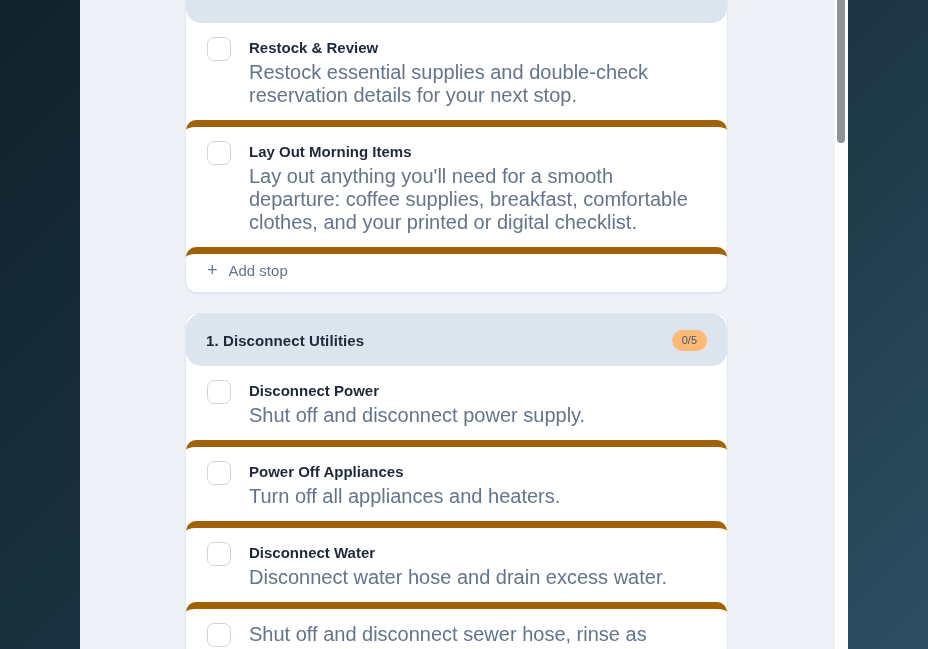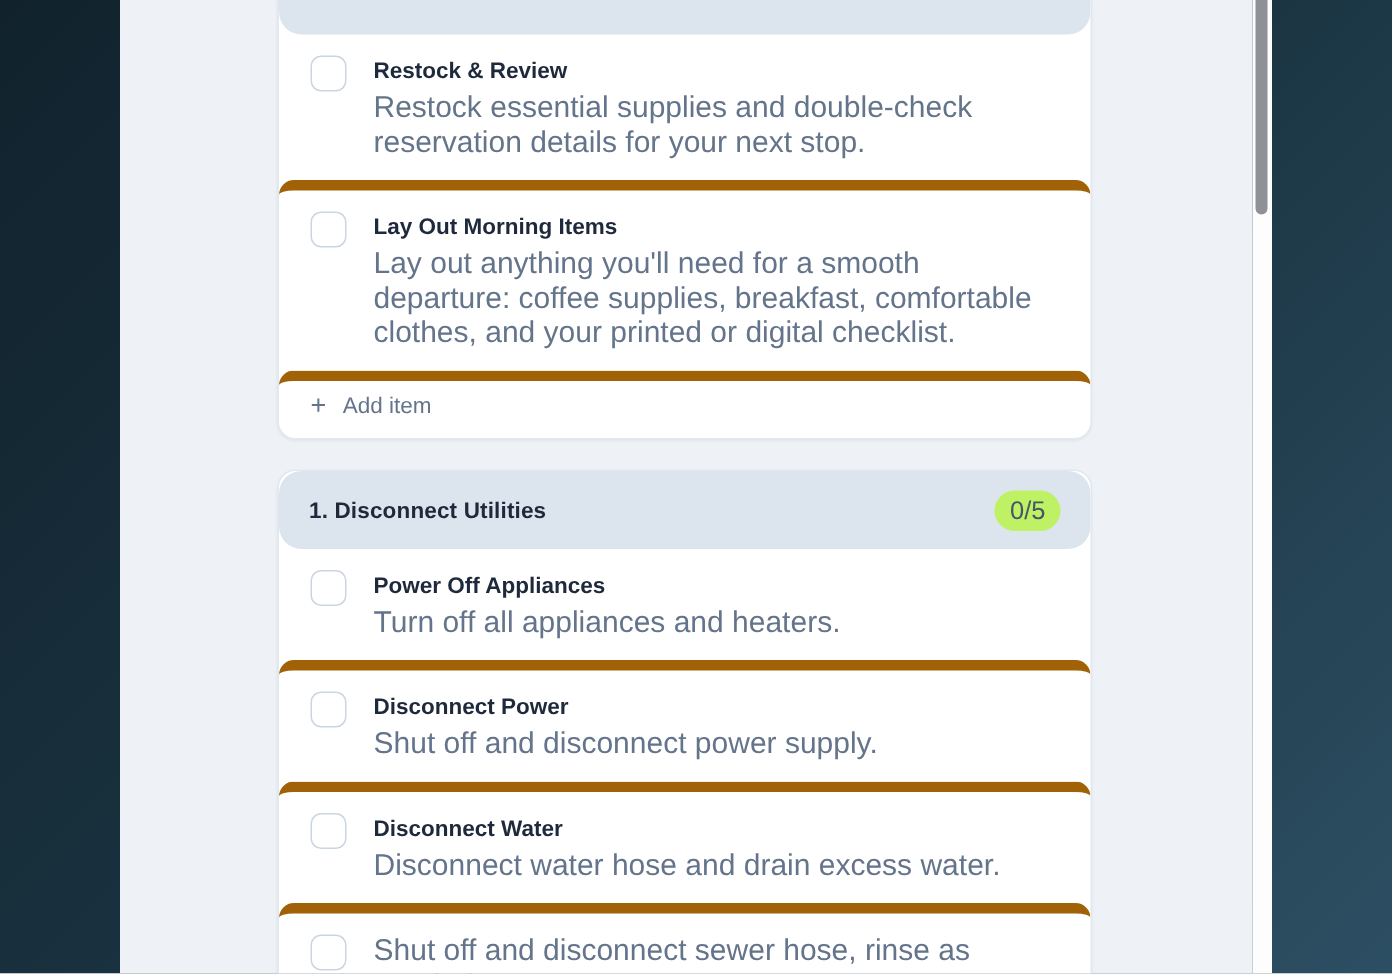--- a/index.html
+++ b/index.html
@@ -49,23 +49,23 @@
     padding: 0 20px;
     border-radius: 15px;
   }
   .card-header-title {
     font-size: 15px;
     font-weight: 700;
     color: #1e293b;
     letter-spacing: 0.1px;
   }
   .badge {
-    background: #bef264;
+    background: #fdba74;
     color: #475569;
-    font-size: 17px;
+    font-size: 11px;
     line-height: 1;
     padding: 5px 10px;
     border-radius: 999px;
   }
   .item {
     display: flex;
     align-items: flex-start;
     gap: 18px;
     padding: 13px 24px 13px 21px;
   }
@@ -153,43 +153,43 @@
         <div class="item">
           <span class="checkbox"></span>
           <div class="item-text">
             <div class="item-title">Lay Out Morning Items</div>
             <div class="item-desc">Lay out anything you'll need for a smooth departure: coffee supplies, breakfast, comfortable clothes, and your printed or digital checklist.</div>
           </div>
         </div>
 
         <div class="add-row">
           <span class="plus">+</span>
-          <span>Add item</span>
+          <span>Add stop</span>
         </div>
       </section>
 
       <section class="card">
         <div class="card-header">
           <span class="card-header-title">1. Disconnect Utilities</span>
           <span class="badge">0/5</span>
         </div>
 
         <div class="item">
           <span class="checkbox"></span>
           <div class="item-text">
+            <div class="item-title">Disconnect Power</div>
+            <div class="item-desc">Shut off and disconnect power supply.</div>
+          </div>
+        </div>
+
+        <div class="item">
+          <span class="checkbox"></span>
+          <div class="item-text">
             <div class="item-title">Power Off Appliances</div>
             <div class="item-desc">Turn off all appliances and heaters.</div>
-          </div>
-        </div>
-
-        <div class="item">
-          <span class="checkbox"></span>
-          <div class="item-text">
-            <div class="item-title">Disconnect Power</div>
-            <div class="item-desc">Shut off and disconnect power supply.</div>
           </div>
         </div>
 
         <div class="item">
           <span class="checkbox"></span>
           <div class="item-text">
             <div class="item-title">Disconnect Water</div>
             <div class="item-desc">Disconnect water hose and drain excess water.</div>
           </div>
         </div>

